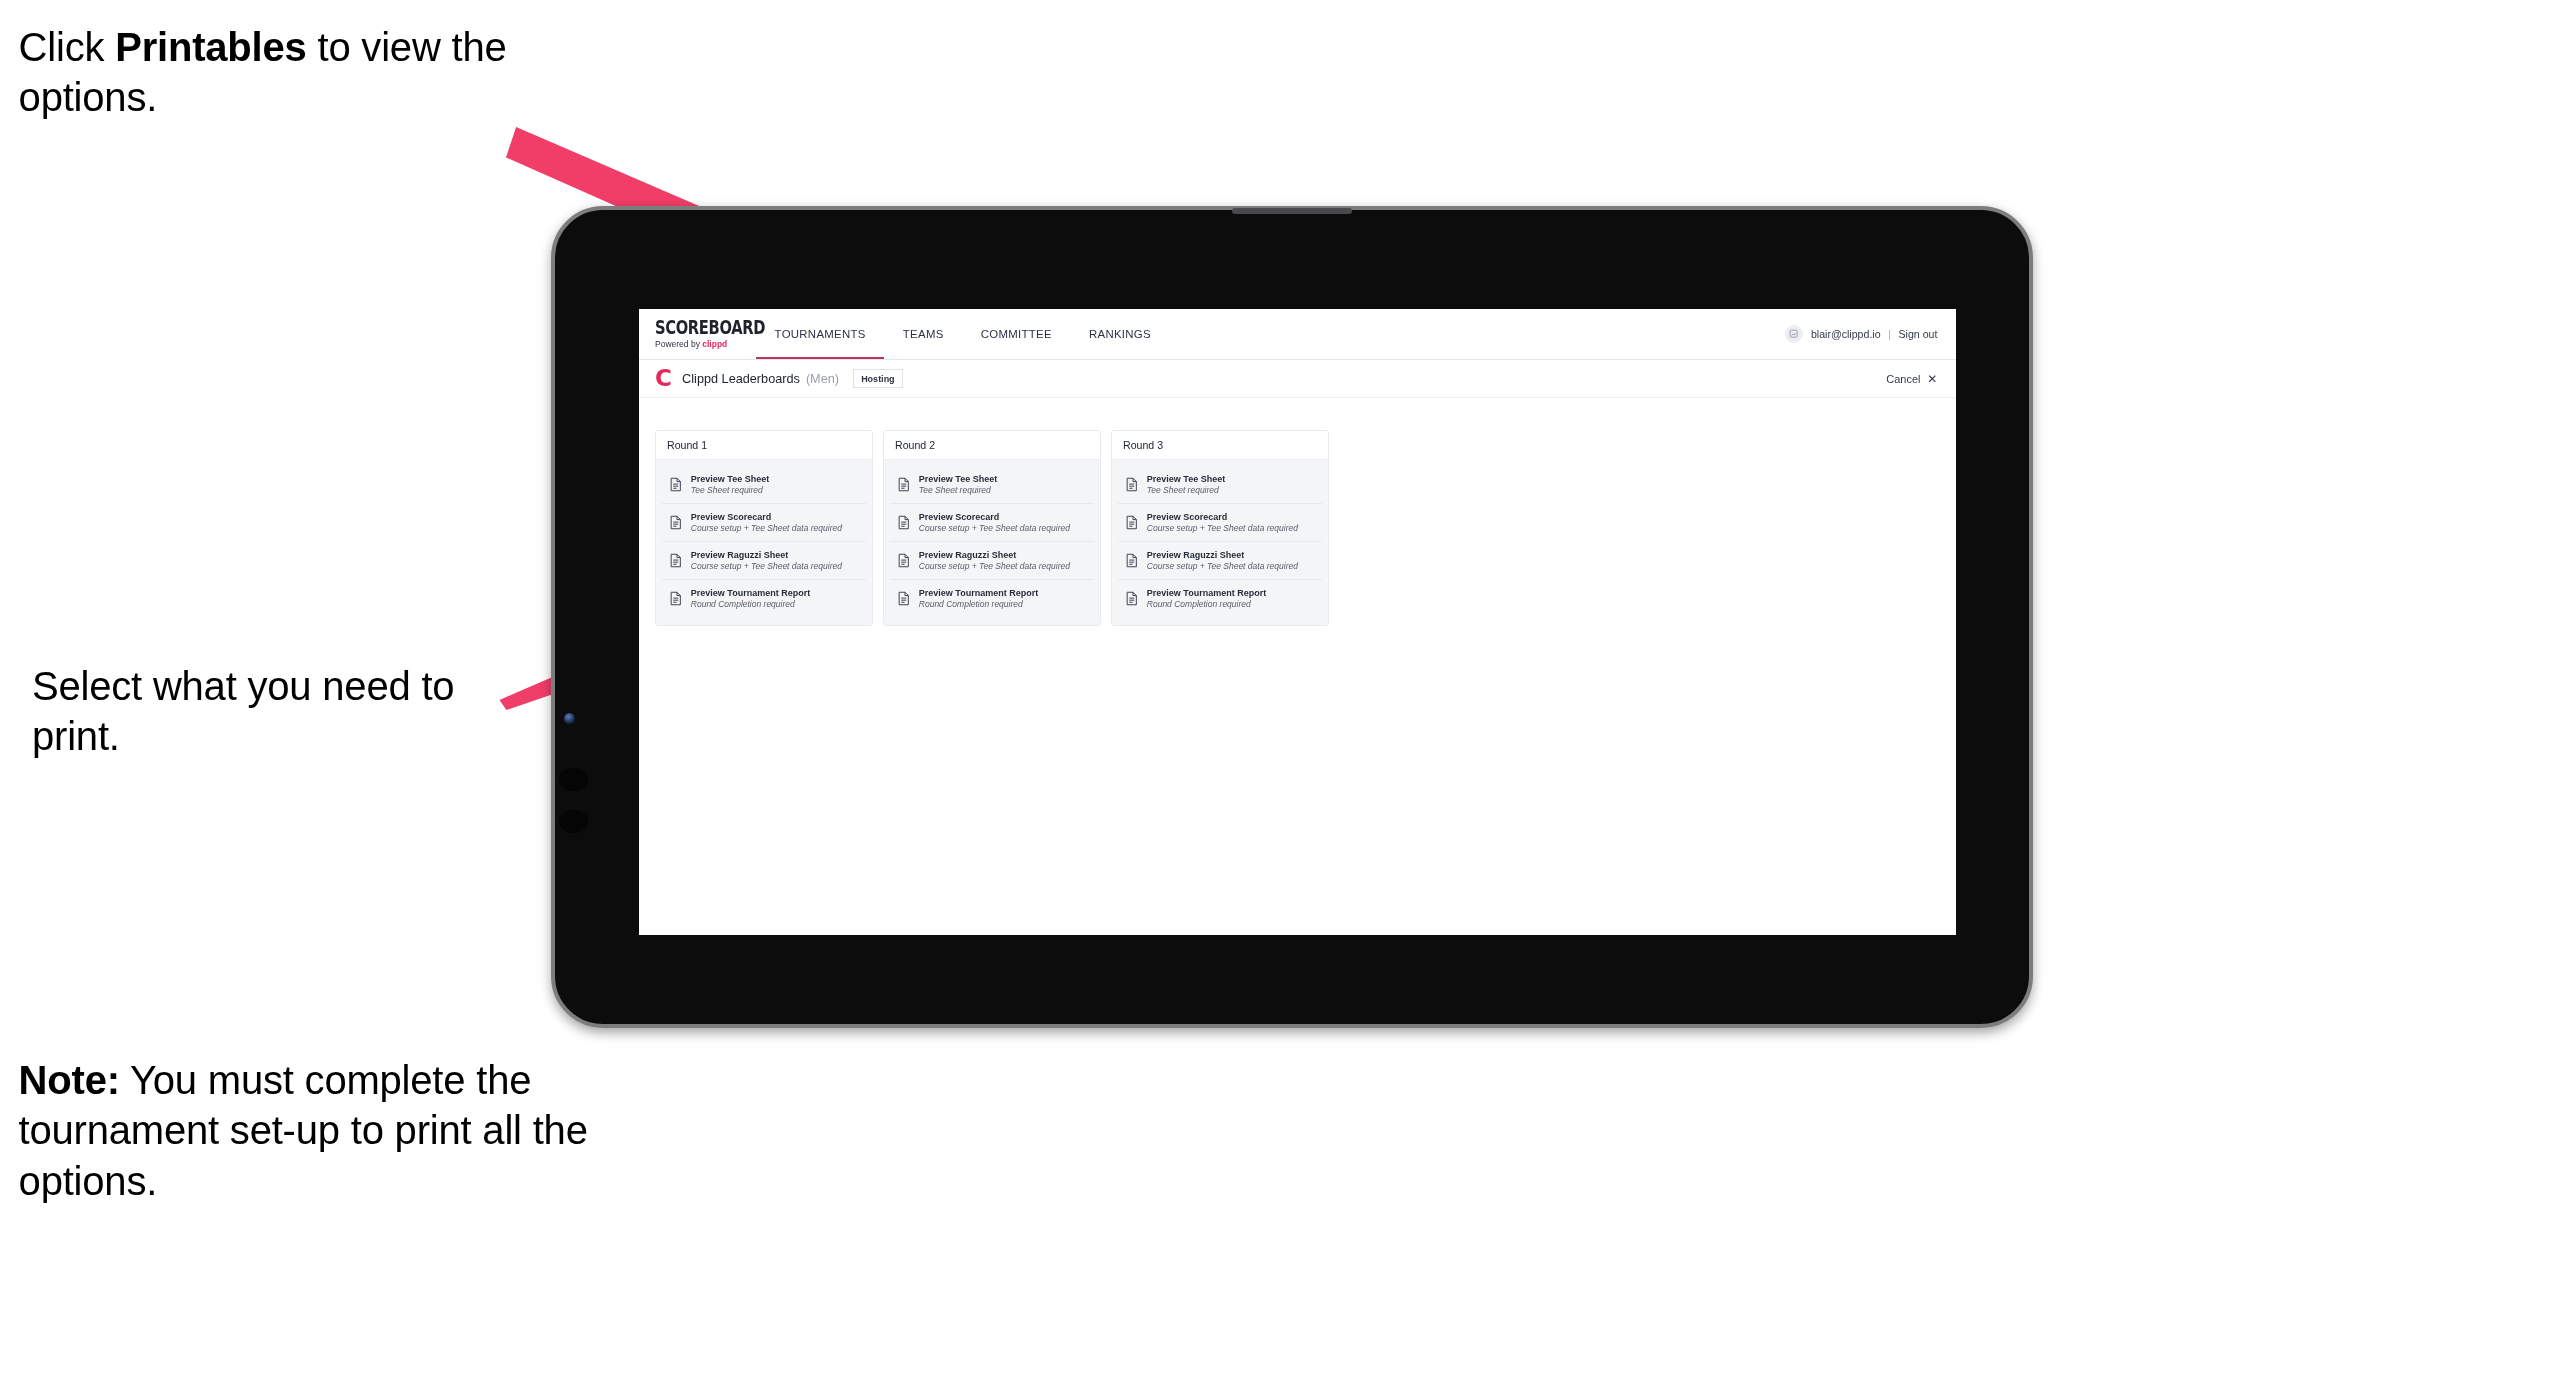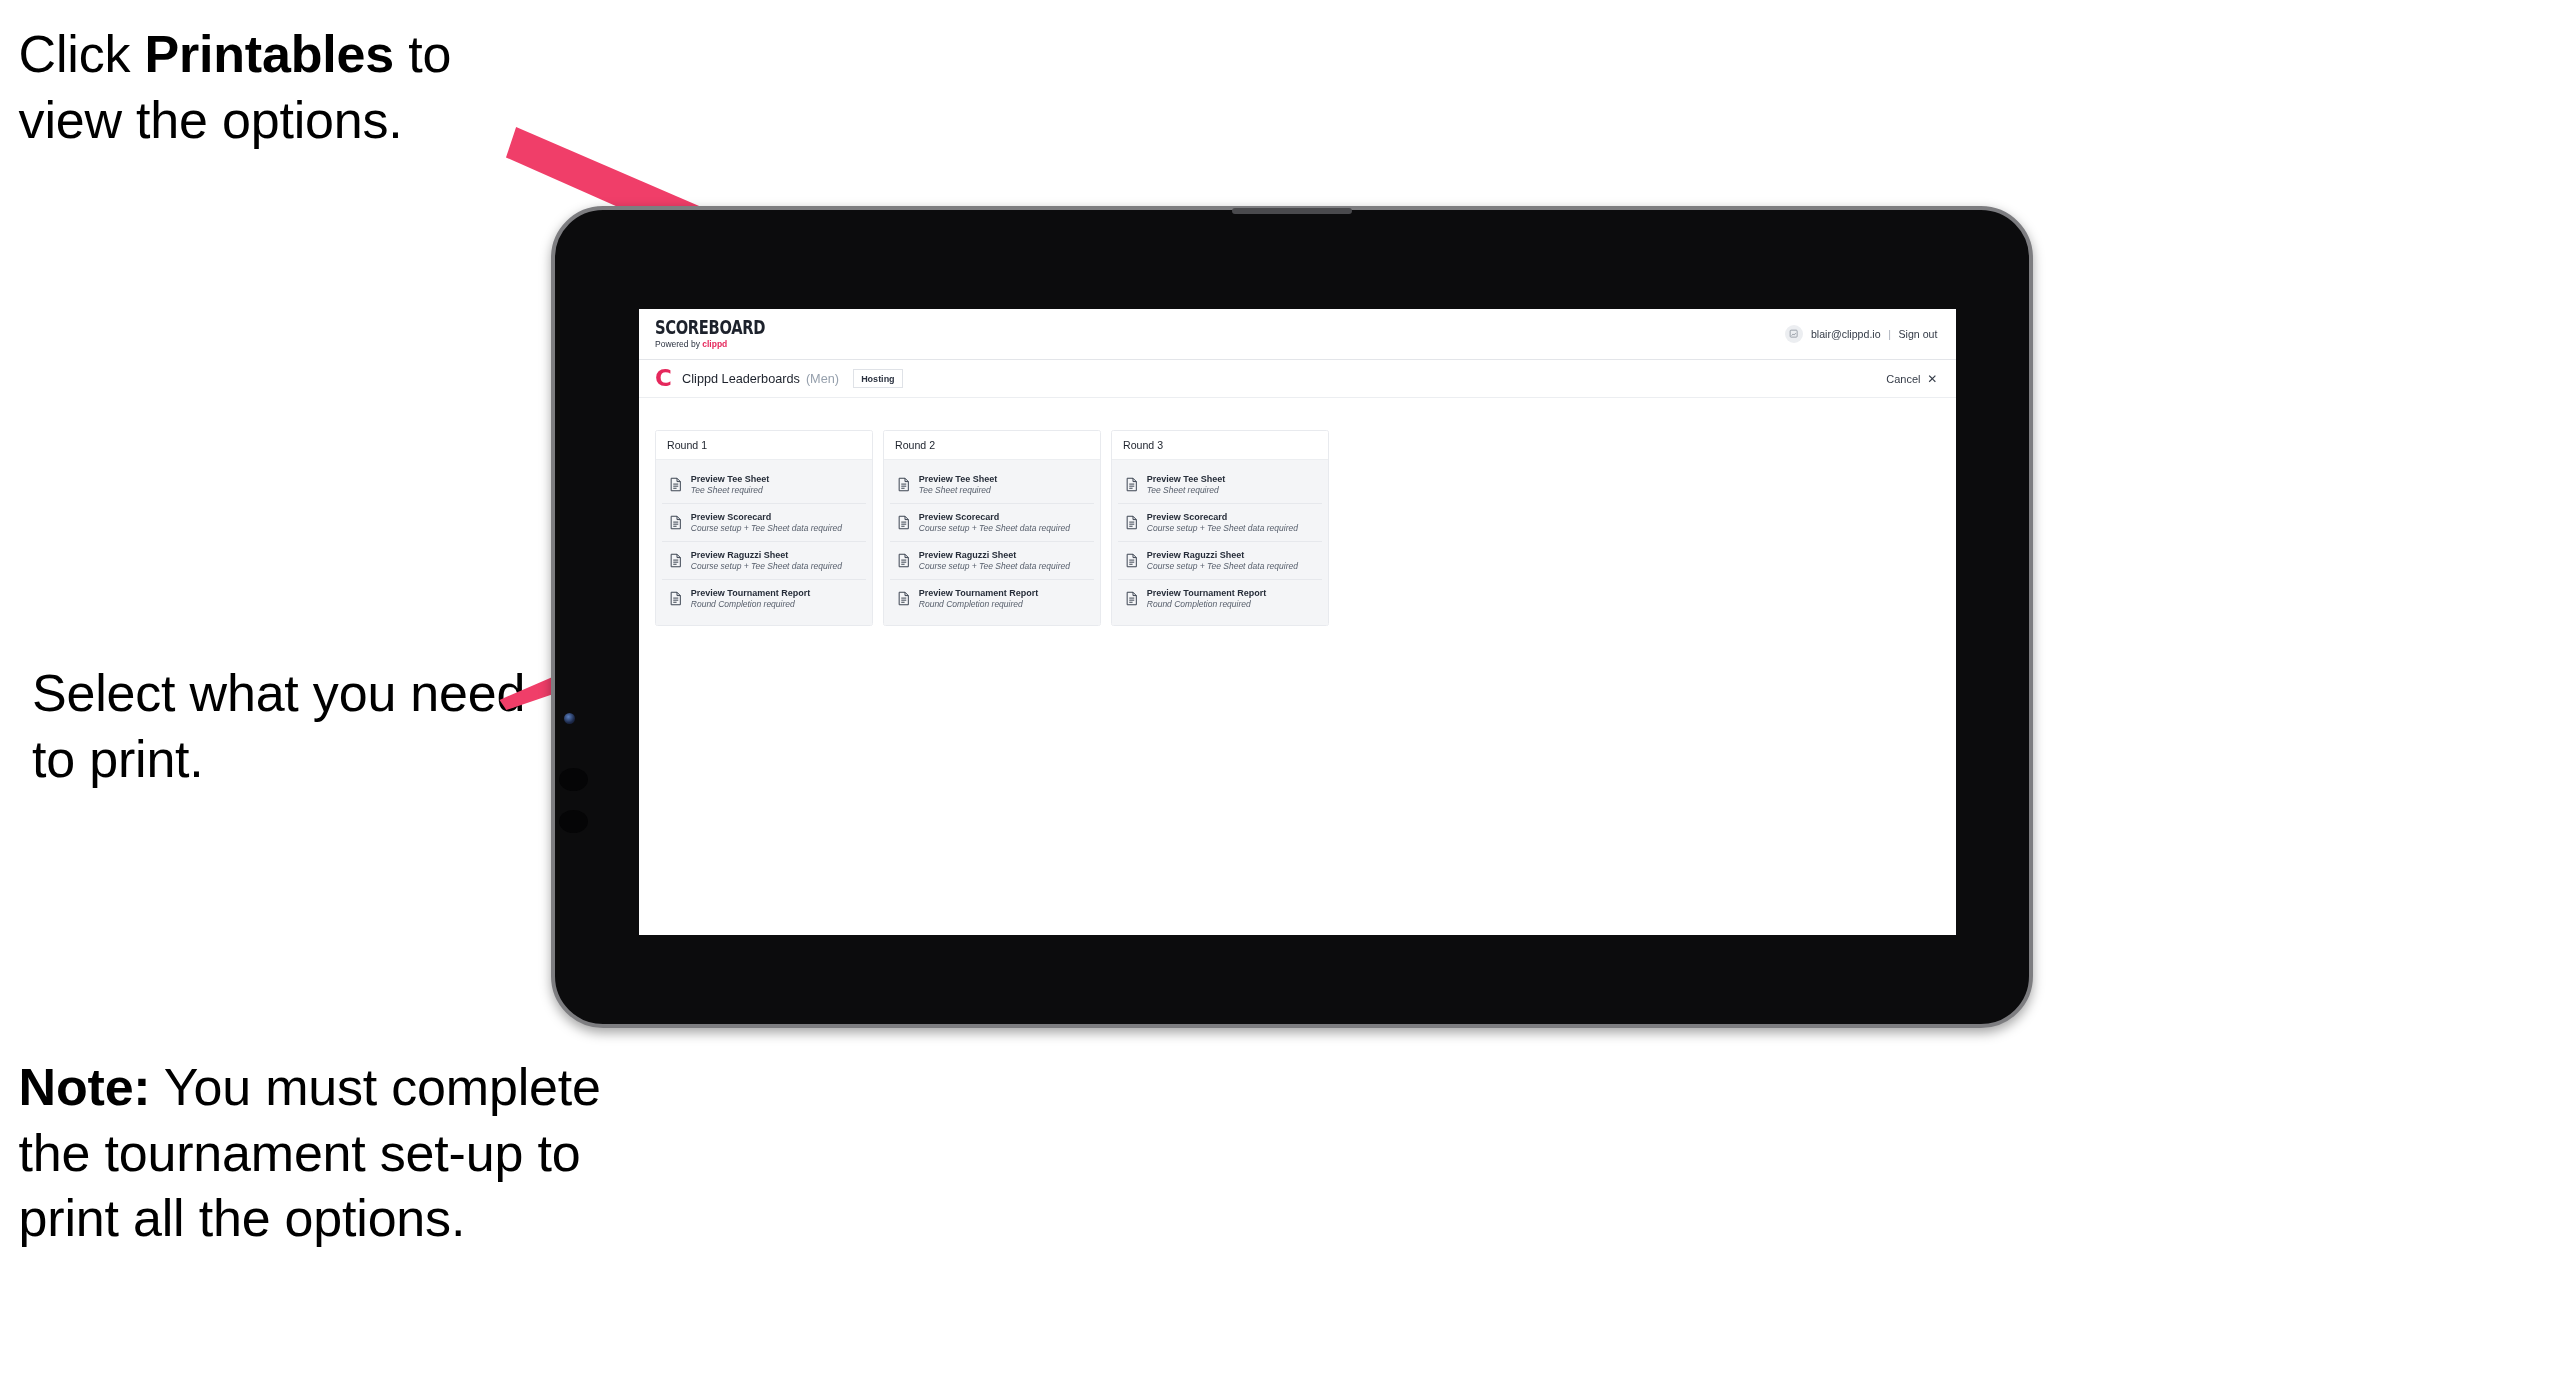--- a/index.html
+++ b/index.html
@@ -8,21 +8,21 @@
     background:#ffffff;
     font-family:"Liberation Sans", sans-serif;
     position:relative;
     overflow:hidden;
   }
 
   
   .annot {
     position:absolute;
     color:#000;
-    font-size:52px;
+    font-size:40px;
     line-height:1.26;
     font-weight:400;
     letter-spacing:-0.2px;
   }
   .annot b { font-weight:700; }
 
   #annot-click   { left:18.6px;  top:22px;  width:541px; }
   #annot-select  { left:32px;  top:661px; width:507px; }
   #annot-note    { left:18.6px;  top:1044px; width:643px;margin-top:11px; }
 
@@ -241,20 +241,34 @@
   <div id="device-btn-2"></div>
 
   <div id="screen">
 
     <div id="appbar">
       <div id="brand">
         <div id="brand-title">SCOREBOARD</div>
         <div id="brand-sub"><span>Powered by </span><span class="pink">clippd</span></div>
       </div>
 
+      <nav id="mainnav">
+        <div class="navitem active">
+            <span>TOURNAMENTS</span>
+          </div>
+        <div class="navitem">
+            <span>TEAMS</span>
+          </div>
+        <div class="navitem">
+            <span>COMMITTEE</span>
+          </div>
+        <div class="navitem">
+            <span>RANKINGS</span>
+          </div>
+      </nav>
 
       <div id="appbar-right">
         <div id="user-avatar">
           <svg width="9.3" height="9.3" viewBox="0 0 16 16" fill="none" stroke="currentColor" stroke-width="1.4">
             <rect x="2" y="2" width="12" height="12" rx="1.5"></rect>
             <path d="M4.5 11.5 L7 8.5 L9 10.5 L11.5 7"></path>
           </svg>
         </div>
         <span>blair@clippd.io</span>
         <span id="user-sep">|</span>

